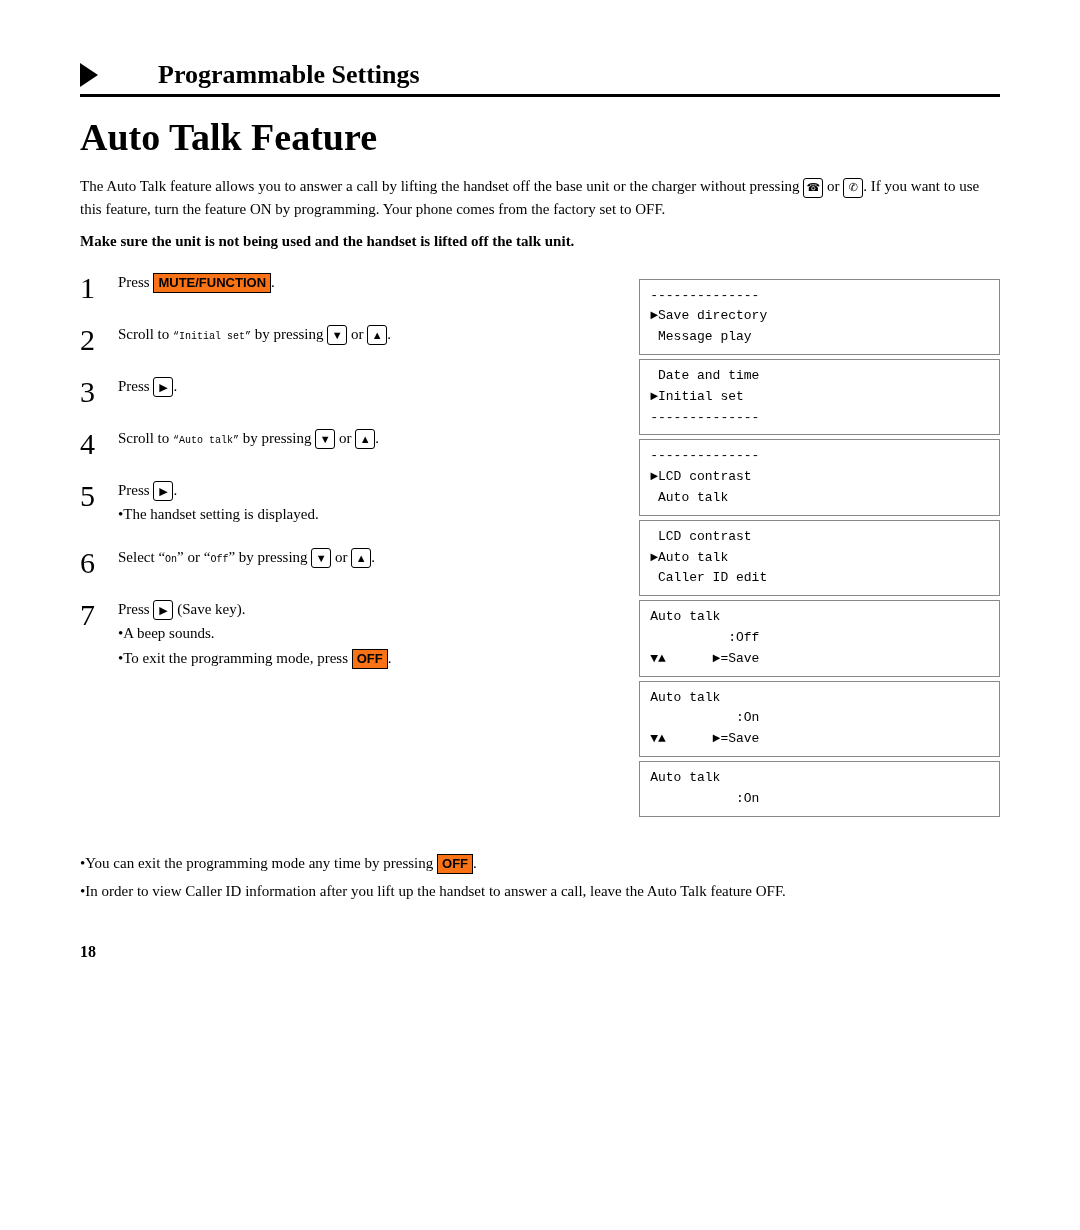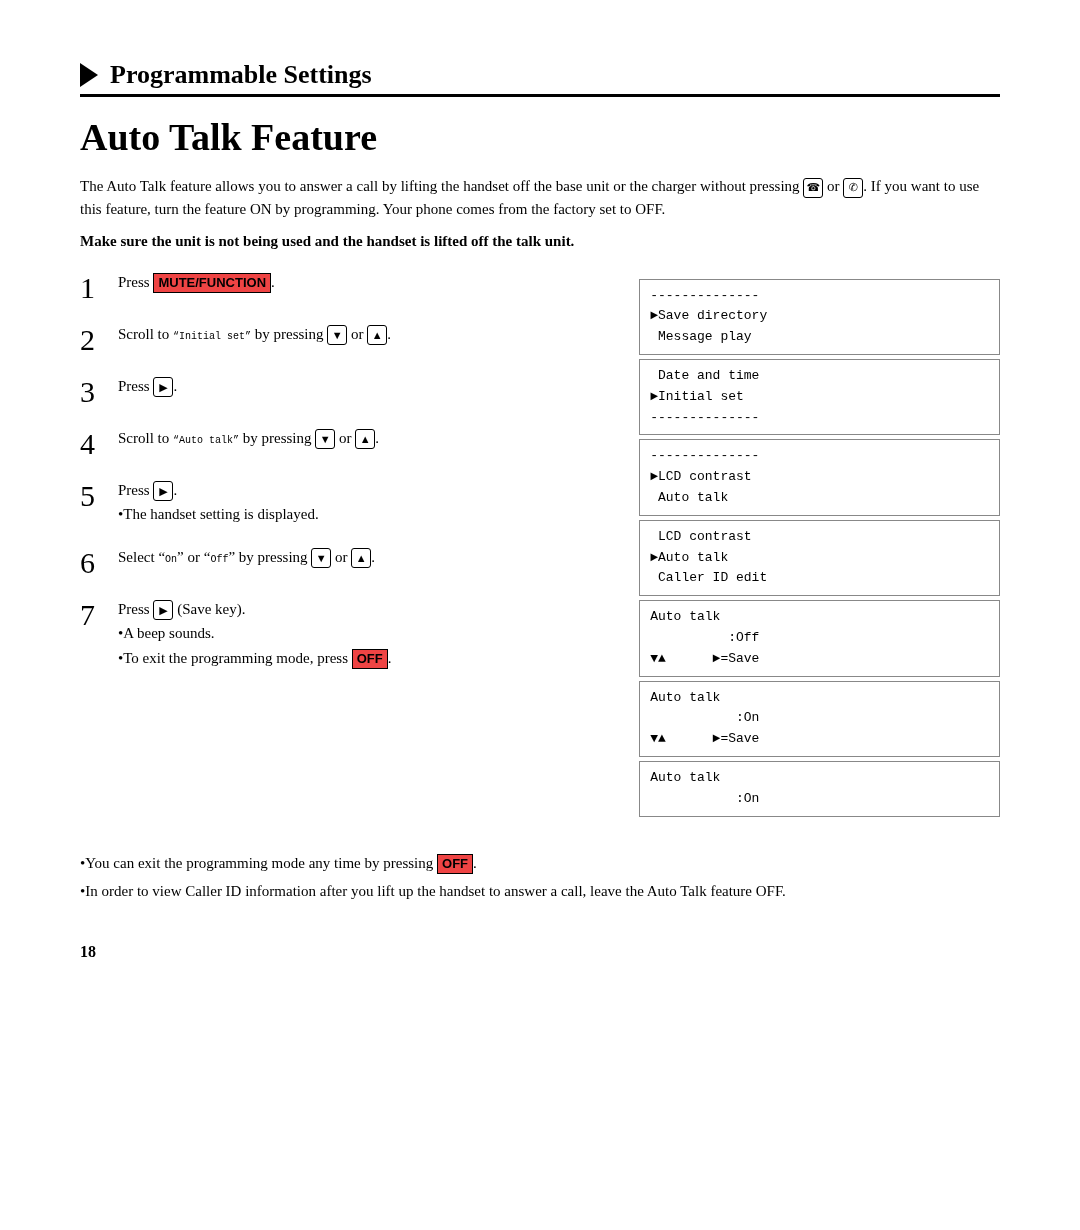--- a/index.html
+++ b/index.html
@@ -13,20 +13,21 @@
       padding: 60px 80px 60px 80px;
     }
 
     
     .section-header {
       display: flex;
       align-items: center;
       border-bottom: 3px solid #000;
       padding-bottom: 4px;
       margin-bottom: 18px;
+      gap: 48px;
     }
     .arrow-icon {
       display: inline-block;
       width: 0;
       height: 0;
       border-top: 12px solid transparent;
       border-bottom: 12px solid transparent;
       border-left: 18px solid #000;
       margin-right: 12px;
       flex-shrink: 0;
@@ -96,21 +97,21 @@
     }
 
     
     .key {
       display: inline-block;
       border: 1.5px solid #000;
       padding: 1px 4px;
       font-size: 13px;
       font-weight: bold;
       font-family: Arial, sans-serif;
-      background: #ef4444;
+      background: #f97316;
       vertical-align: middle;
       line-height: 1.2;
     }
 
     
     .mono {
       font-family: Liberation Mono, monospace;
       font-size: 10px;
     }
 

